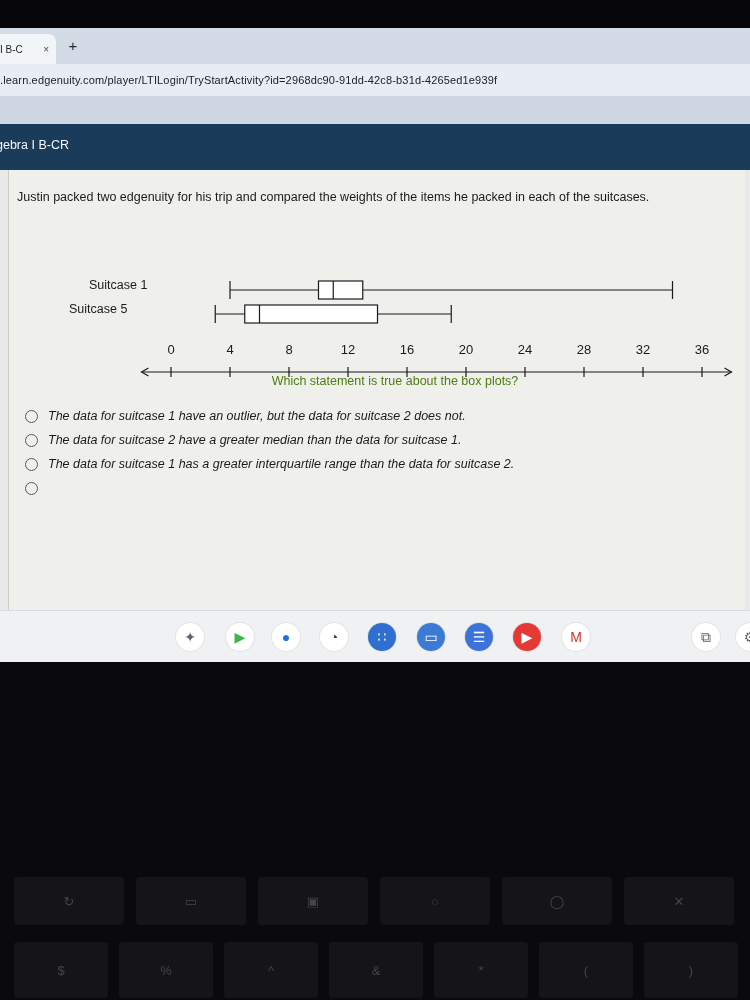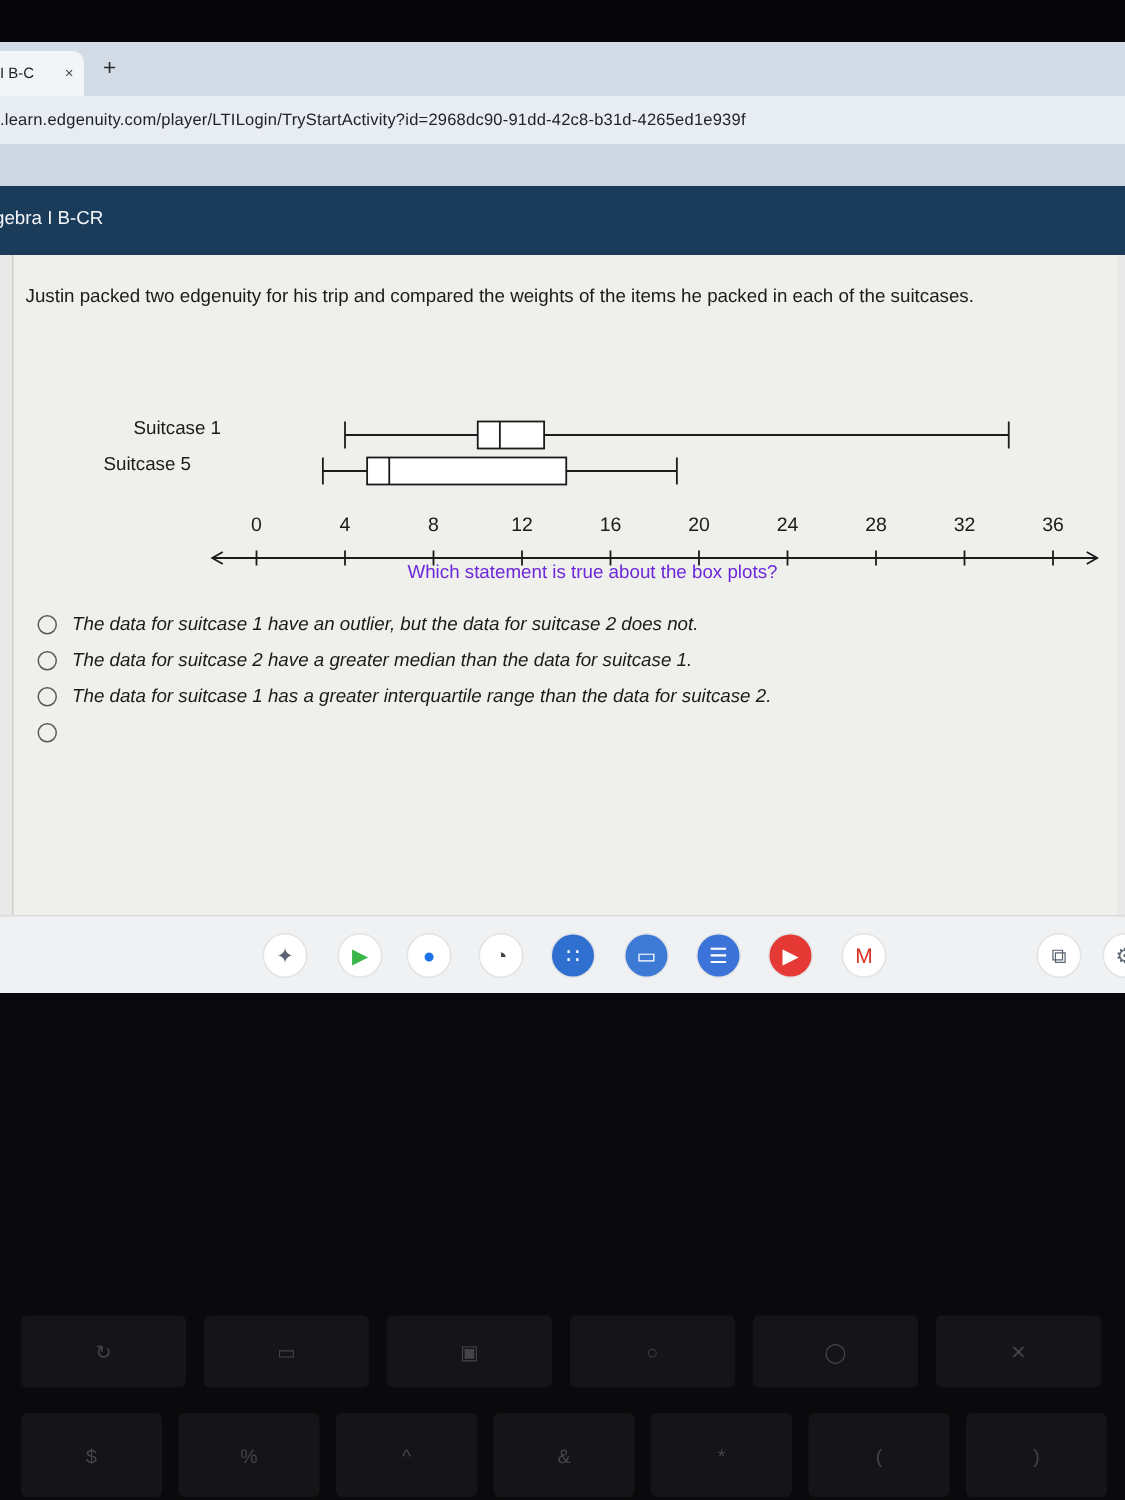--- a/index.html
+++ b/index.html
@@ -163,21 +163,21 @@
     top: 76px;
   }
 
   
   #prompt {
     position: absolute;
     left: 106px; top: 204px;
     width: 560px;
     text-align: center;
     font-size: 12.5px;
-    color: #6d28d9;
+    color: #4d7c0f;
   }
   #options {
     position: absolute;
     left: 8px; top: 234px;
     width: 724px;
   }
   .option {
     position: relative;
     height: 24px;
     display: flex;

